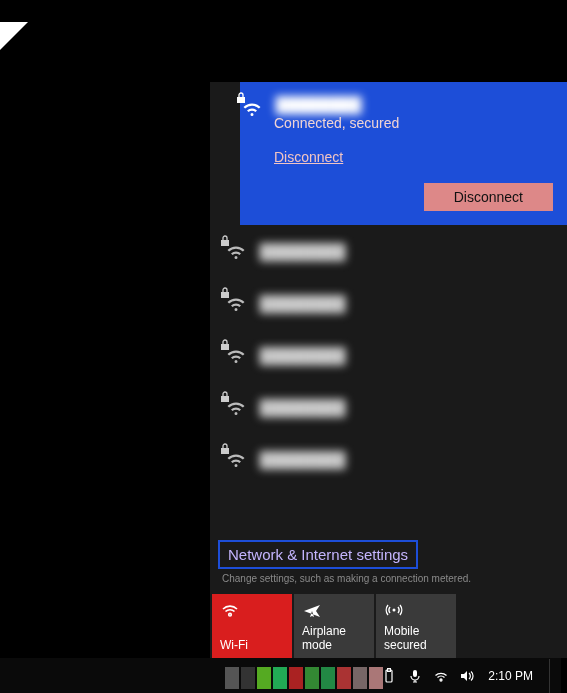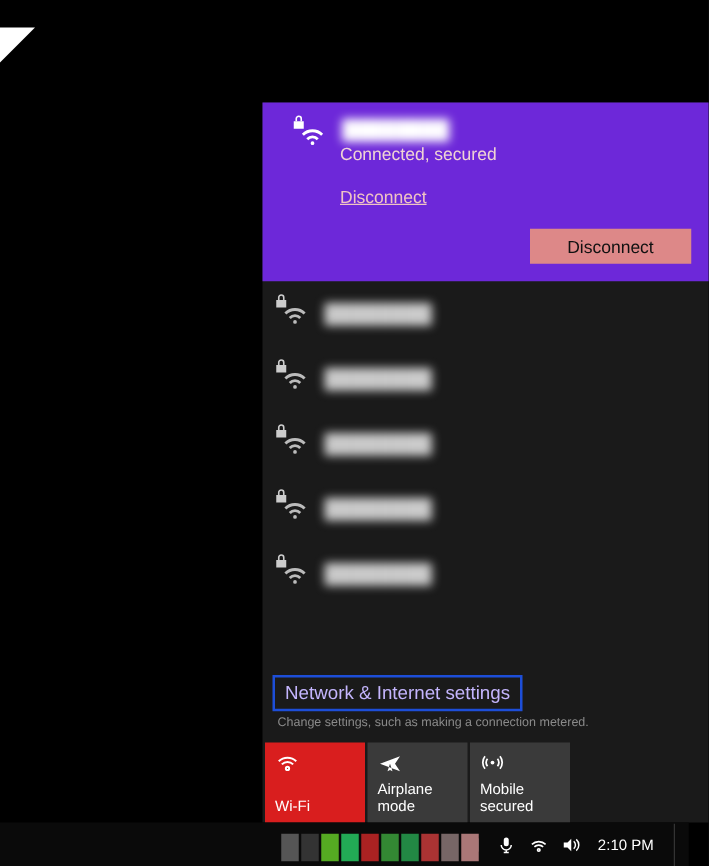--- a/index.html
+++ b/index.html
@@ -26,23 +26,24 @@
     top: 82px;
     left: 210px;
     right: 0;
     bottom: 35px;
     background: #1a1a1a;
     display: flex;
     flex-direction: column;
   }
   
   .current {
-    background: #6d28d9;
-    padding: 14px 14px 14px 28px;
+    background: #1d4ed8;
+    padding: 14px 14px 14px 0;
     color: #fff;
+    margin-left: 30px;
   }
   .net-row { display: flex; align-items: flex-start; gap: 10px; }
   .wifi-icon { width: 24px; height: 24px; flex: 0 0 24px; position: relative; }
   .wifi-icon svg { width: 24px; height: 24px; display: block; }
   .lock-badge {
     position: absolute; top: -4px; left: -4px;
     width: 10px; height: 12px;
   }
   .lock-badge svg { width: 10px; height: 12px; }
   .net-body { flex: 1; }
@@ -112,21 +113,21 @@
     font-size: 12px;
     color: #fff;
     cursor: pointer;
   }
   .tile.active { background: #d91e1e; }
   .tile .tile-icon { height: 20px; }
   .tile .tile-icon svg { width: 20px; height: 20px; }
   
   .taskbar {
     position: absolute;
-    left: 0; right: 16px; bottom: 0;
+    left: 0; right: 6px; bottom: 0;
     height: 35px;
     background: #0a0a0a;
     display: flex;
     align-items: center;
     justify-content: flex-end;
     gap: 8px;
     padding: 0 8px;
   }
   .task-blocks {
     position: absolute;

